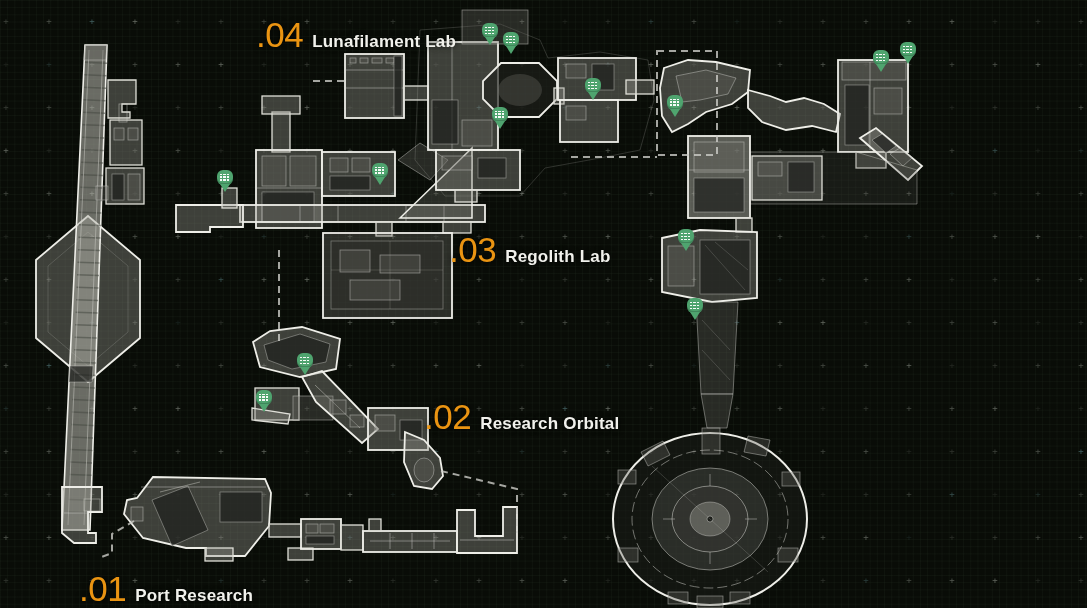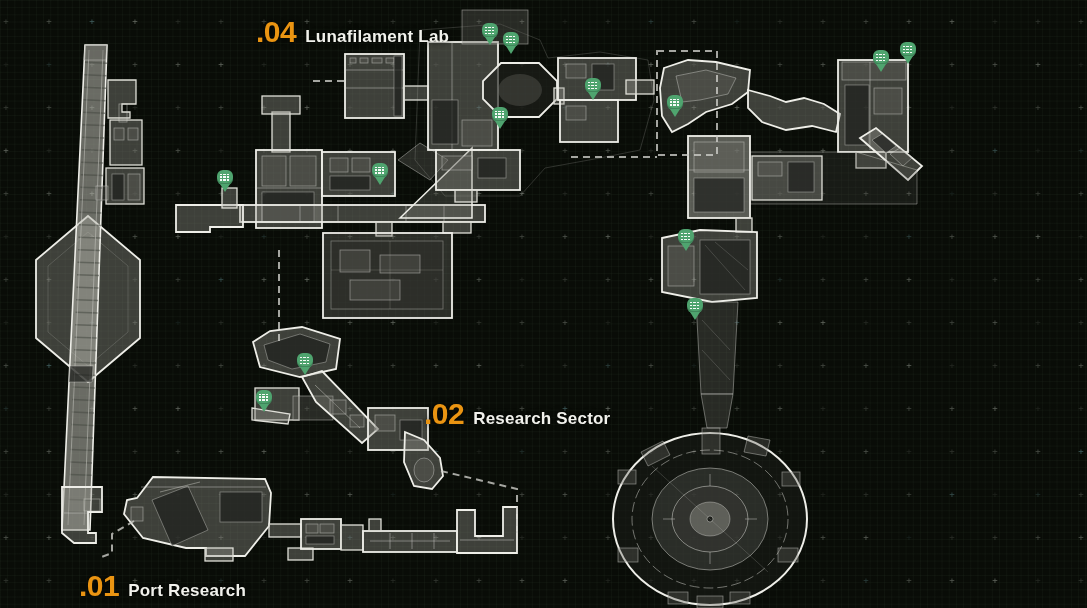--- a/index.html
+++ b/index.html
@@ -30,21 +30,21 @@
   .pin-head{width:16px;height:15px;margin:0 auto;border-radius:6px;background:var(--green,#4fa46f);
     display:flex;align-items:center;justify-content:center;box-shadow:inset 0 -2px 0 rgba(0,0,0,0.18);}
   .pin-tail{width:0;height:0;margin:-1px auto 0;border-left:5px solid transparent;border-right:5px solid transparent;
     border-top:8px solid var(--green,#4fa46f);}
   .pin-icon{width:10px;height:7px;
     background-image:
       repeating-linear-gradient(90deg, transparent 0 2.4px, var(--green,#4fa46f) 2.4px 3.4px),
       repeating-linear-gradient(0deg, rgba(255,255,255,0.95) 0 1.5px, transparent 1.5px 3px);}
   
   .map-label{position:absolute;display:flex;align-items:baseline;white-space:nowrap;z-index:6;}
-  .label-num{color:var(--orange,#ea9412);font-size:30px;font-weight:700;letter-spacing:-0.5px;line-height:1;
+  .label-num{color:var(--orange,#ea9412);font-size:35px;font-weight:400;letter-spacing:-0.5px;line-height:1;
     text-shadow:0 0 6px rgba(0,0,0,0.9);}
   .label-name{color:#f1f1ec;font-size:17px;font-weight:700;margin-left:9px;letter-spacing:0.2px;
     text-shadow:0 0 6px rgba(0,0,0,0.9);}
 </style>
 </head>
 <body>
 
 <div class="stage">
 
   <div class="dot-grid">
@@ -692,20 +692,24 @@
       <div class="pin-tail"></div>
     </div>
     </div>
 
   <div class="map-label" style="left:79px;top:571px">
     <span class="label-num">.01</span>
     <span class="label-name">Port Research</span>
   </div>
   <div class="map-label" style="left:424px;top:399px">
     <span class="label-num">.02</span>
-    <span class="label-name">Research Sector</span>
+    <span class="label-name">Research Orbital</span>
+  </div>
+  <div class="map-label" style="left:449px;top:232px">
+    <span class="label-num">.03</span>
+    <span class="label-name">Regolith Lab</span>
   </div>
   <div class="map-label" style="left:256px;top:17px">
     <span class="label-num">.04</span>
     <span class="label-name">Lunafilament Lab</span>
   </div>
 
 </div>
 
 </body></html>

